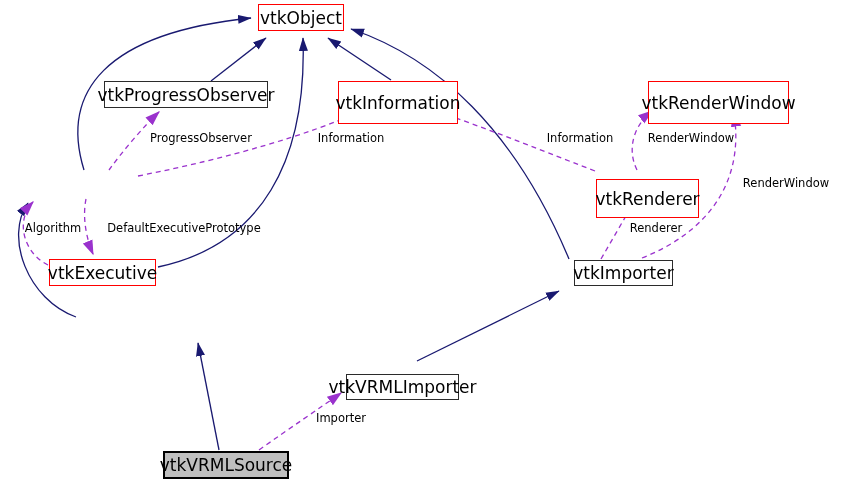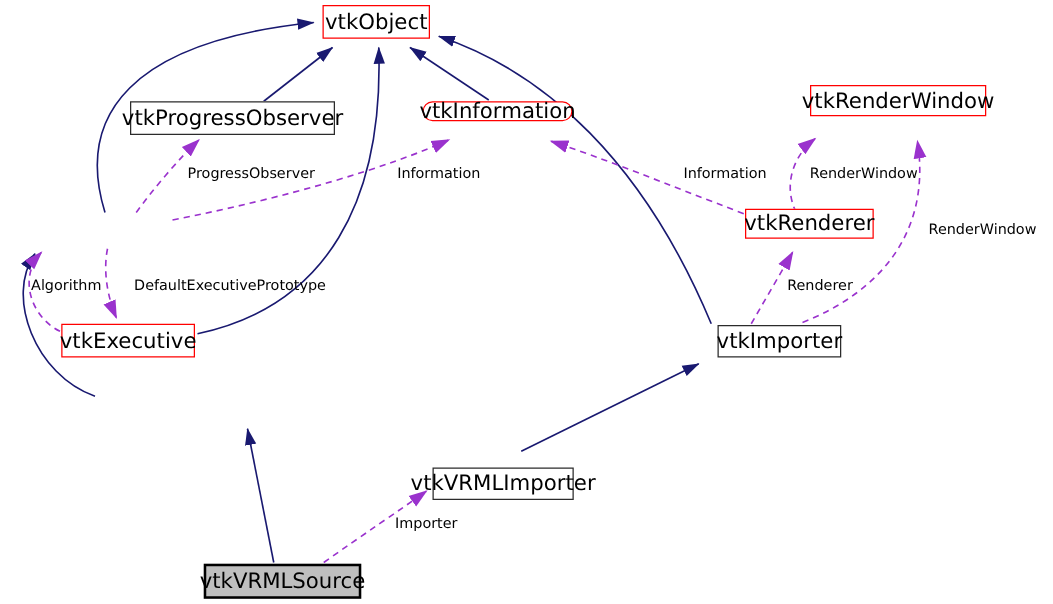--- a/index.html
+++ b/index.html
@@ -64,23 +64,23 @@
     <path d="M 86,199 C 82,219 87,240 93,254" fill="none" stroke="#9a32cd" stroke-width="1.3" stroke-dasharray="5,4" marker-end="url(#arrP)"></path>
     <path d="M 595,171 C 530,146 486,128 441,113" fill="none" stroke="#9a32cd" stroke-width="1.3" stroke-dasharray="5,4" marker-end="url(#arrP)"></path>
     <path d="M 637,170 C 626,148 635,124 652,111" fill="none" stroke="#9a32cd" stroke-width="1.3" stroke-dasharray="5,4" marker-end="url(#arrP)"></path>
     <path d="M 642,258 C 705,233 745,185 734,113" fill="none" stroke="#9a32cd" stroke-width="1.3" stroke-dasharray="5,4" marker-end="url(#arrP)"></path>
     <path d="M 601,259 L 634,202" fill="none" stroke="#9a32cd" stroke-width="1.3" stroke-dasharray="5,4" marker-end="url(#arrP)"></path>
     <path d="M 259,450 C 290,428 320,408 341,393" fill="none" stroke="#9a32cd" stroke-width="1.3" stroke-dasharray="5,4" marker-end="url(#arrP)"></path>
   </svg>
 
   <div class="node red" style="left:258px;top:4px;width:86px;height:27px;">vtkObject</div>
   <div class="node dark" style="left:104px;top:81px;width:164px;height:27px;">vtkProgressObserver</div>
-  <div class="node red" style="left:338px;top:81px;width:120px;height:16px;border-radius:11px;">vtkInformation</div>
-  <div class="node red" style="left:648px;top:68px;width:141px;height:25px;">vtkRenderWindow</div>
-  <div class="node red" style="left:596px;top:167px;width:103px;height:24px;">vtkRenderer</div>
+  <div class="node red" style="left:338px;top:81px;width:120px;height:43px;">vtkInformation</div>
+  <div class="node red" style="left:648px;top:81px;width:141px;height:43px;">vtkRenderWindow</div>
+  <div class="node red" style="left:596px;top:179px;width:103px;height:39px;">vtkRenderer</div>
   <div class="node red" style="left:49px;top:259px;width:107px;height:27px;">vtkExecutive</div>
   <div class="node dark" style="left:542px;top:260px;width:99px;height:26px;margin-left:32px;">vtkImporter</div>
   <div class="node dark" style="left:307px;top:374px;width:113px;height:26px;margin-left:39px;">vtkVRMLImporter</div>
   <div class="node current" style="left:163px;top:451px;width:126px;height:28px;text-align:center;">vtkVRMLSource</div>
 
   <div class="edge-label" style="left:201px;top:138px;">ProgressObserver</div>
   <div class="edge-label" style="left:351px;top:138px;">Information</div>
   <div class="edge-label" style="left:53px;top:228px;">Algorithm</div>
   <div class="edge-label" style="left:184px;top:228px;">DefaultExecutivePrototype</div>
   <div class="edge-label" style="left:580px;top:138px;">Information</div>

